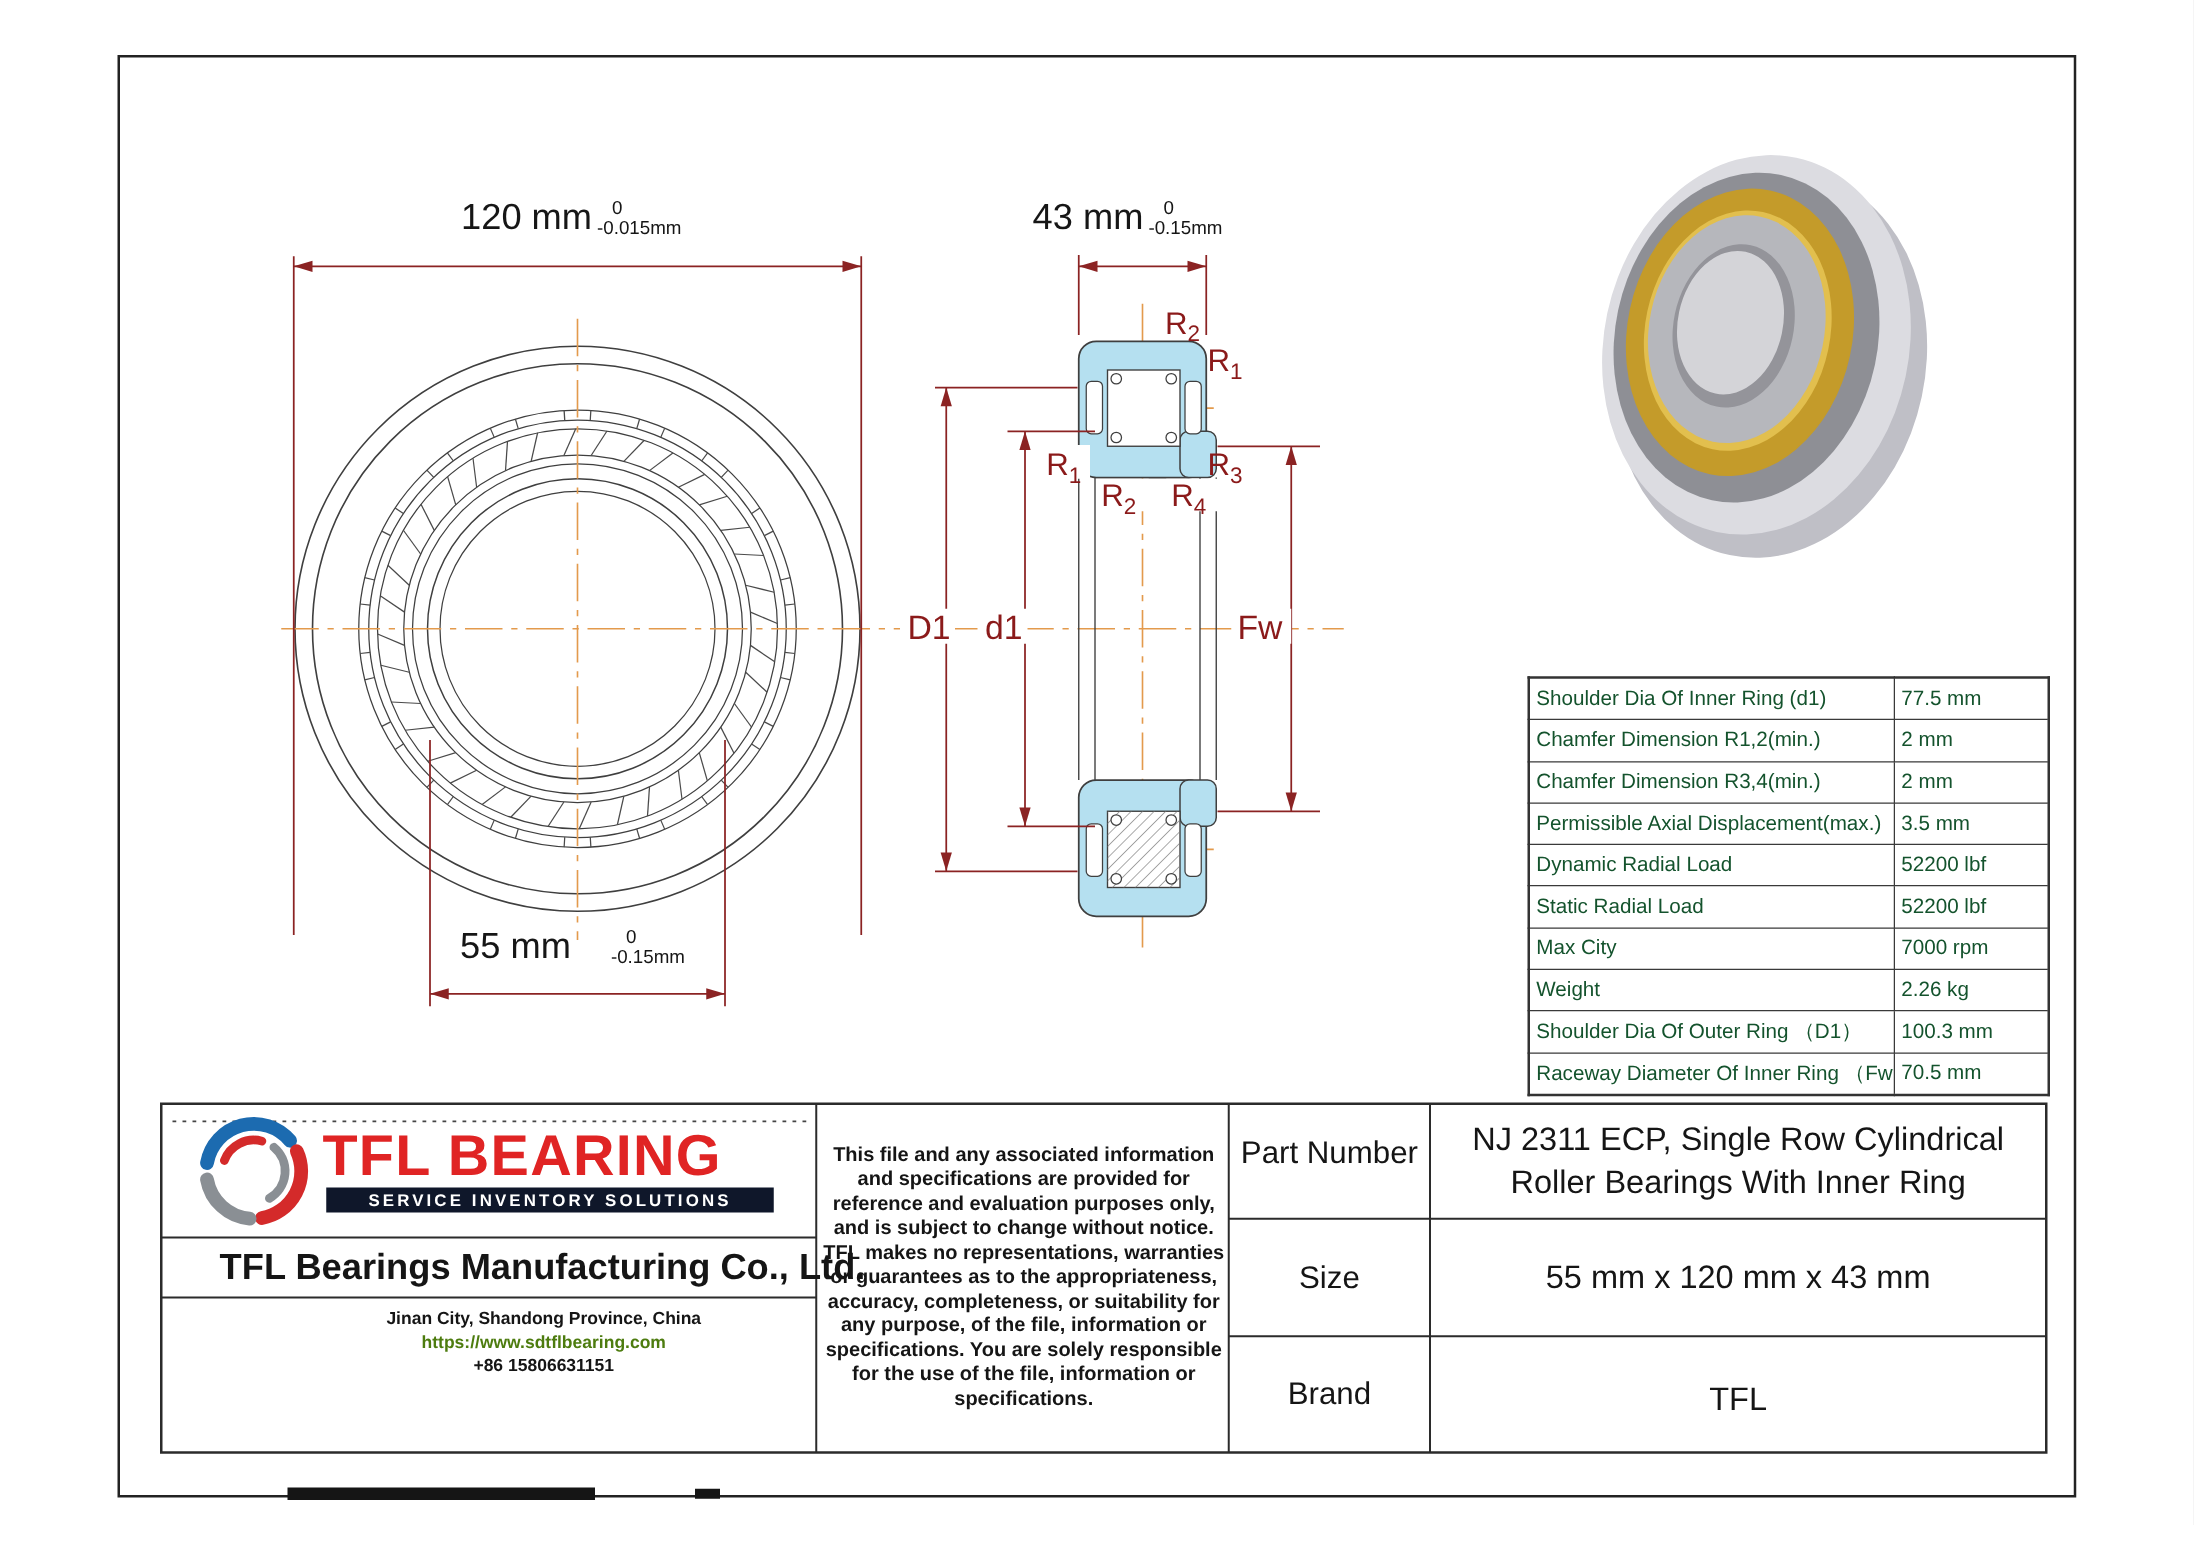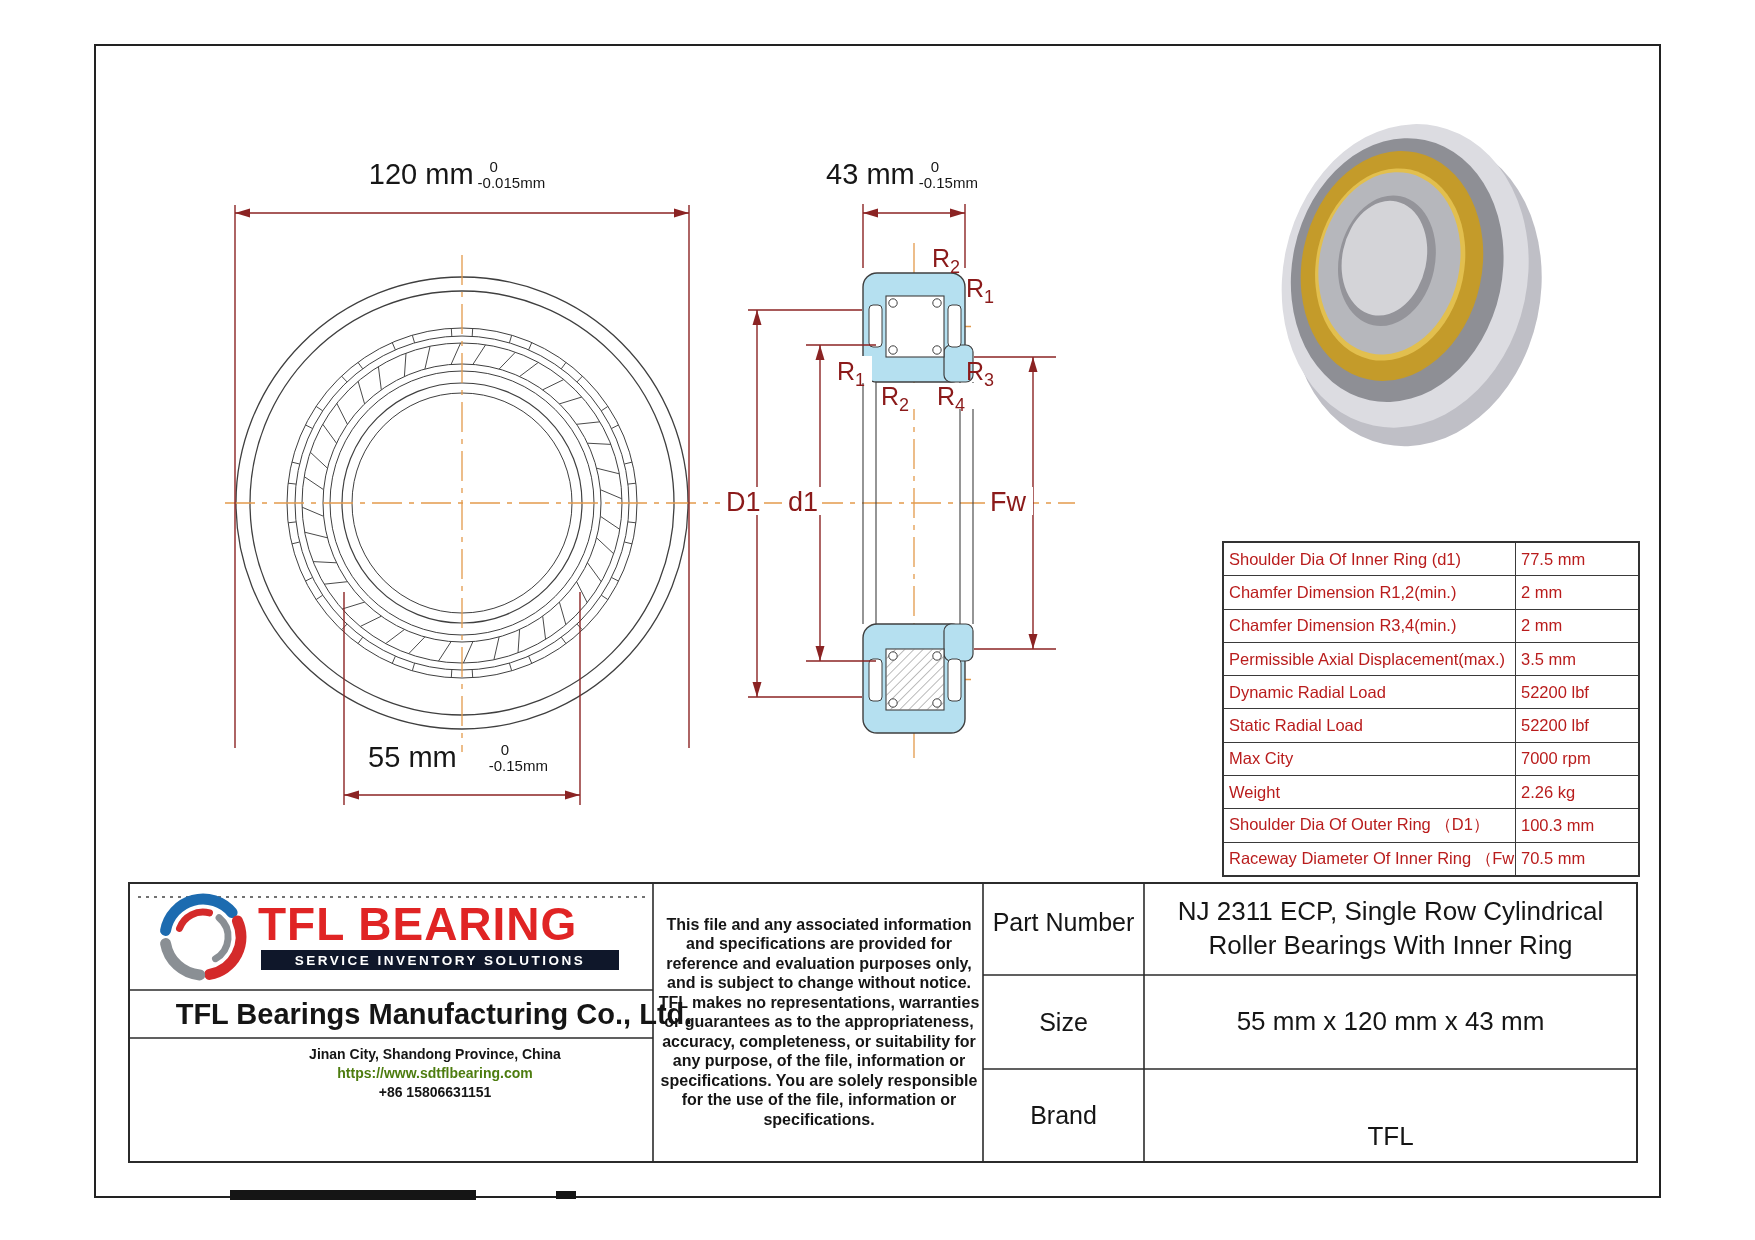--- a/index.html
+++ b/index.html
@@ -8,21 +8,21 @@
     font-family:"Liberation Sans", sans-serif;color:#151515;overflow:hidden;
   }
   #drawing{position:absolute;left:0;top:0;width:1755px;height:1240px;}
   
   .dim{position:absolute;display:flex;align-items:flex-end;transform:translateX(-50%);color:#161616;white-space:nowrap;}
   .dim-val{font-size:29px;line-height:1;}
   .tol{display:flex;flex-direction:column;font-size:15px;line-height:1.05;margin-left:4px;transform:translateY(2px);}
   .tol span:first-child{padding-left:12px;}
   
   table.spec{position:absolute;left:1222px;top:541px;width:418px;height:336px;border-collapse:collapse;
-    table-layout:fixed;font-size:16.5px;color:#b91c1c;background:#fff;border:2px solid #333;}
+    table-layout:fixed;font-size:16.5px;color:#14532d;background:#fff;border:2px solid #333;}
   table.spec td{border:1.2px solid #3a3a3a;padding:0 5px;white-space:nowrap;overflow:hidden;height:31px;}
   table.spec td.sv{width:112px;}
   
   .cellflex{position:absolute;display:flex;align-items:center;justify-content:center;text-align:center;}
   .tb-label{font-size:25px;}
   .tb-value{font-size:26px;line-height:1.3;}
   #company-name{font-size:29px;font-weight:bold;font-weight:600;padding-left:43px;}
   #address{position:absolute;left:129px;top:1046px;width:524px;display:flex;flex-direction:column;gap:3px;
     text-align:center;font-size:14px;font-weight:600;line-height:1.15;margin-left:44px;}
   #address .lnk{color:#4d7c0f;}
@@ -357,15 +357,15 @@
     <p>This file and any associated information and specifications are provided for reference and evaluation purposes only, and is subject to change without notice. TFL makes no representations, warranties or guarantees as to the appropriateness, accuracy, completeness, or suitability for any purpose, of the file, information or specifications.  You are solely responsible for the use of the file, information or specifications.</p>
   </div>
 
   <div class="cellflex tb-label" style="left:983px;top:883px;width:161px;height:78px;">Part Number</div>
   <div class="cellflex tb-value" style="left:1144px;top:883px;width:493px;height:92px;padding:0 4px;box-sizing:border-box;">NJ 2311 ECP, Single Row Cylindrical Roller Bearings With Inner Ring</div>
 
   <div class="cellflex tb-label" style="left:983px;top:975px;width:161px;height:94px;">Size</div>
   <div class="cellflex tb-value" style="left:1144px;top:975px;width:493px;height:94px;">55 mm x 120 mm x 43 mm</div>
 
   <div class="cellflex tb-label" style="left:983px;top:1069px;width:161px;height:93px;">Brand</div>
-  <div class="cellflex tb-value" style="left:1144px;top:1069px;width:493px;height:101px;margin-top:17px;">TFL</div>
+  <div class="cellflex tb-value" style="left:1144px;top:1069px;width:493px;height:101px;">TFL</div>
 
 </div>
 
 </body></html>

